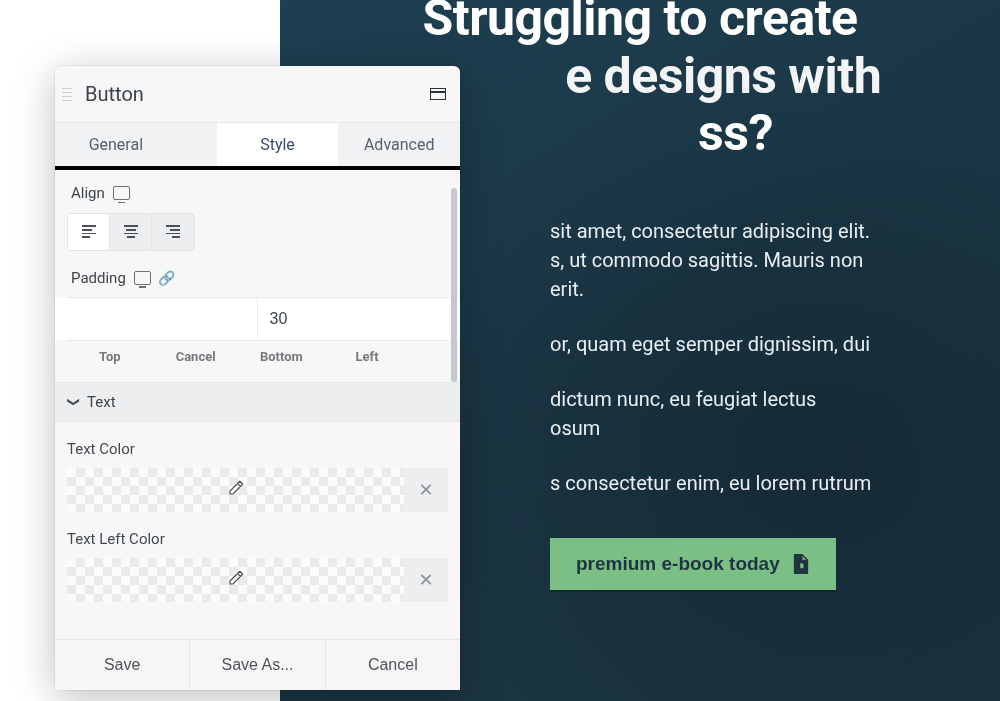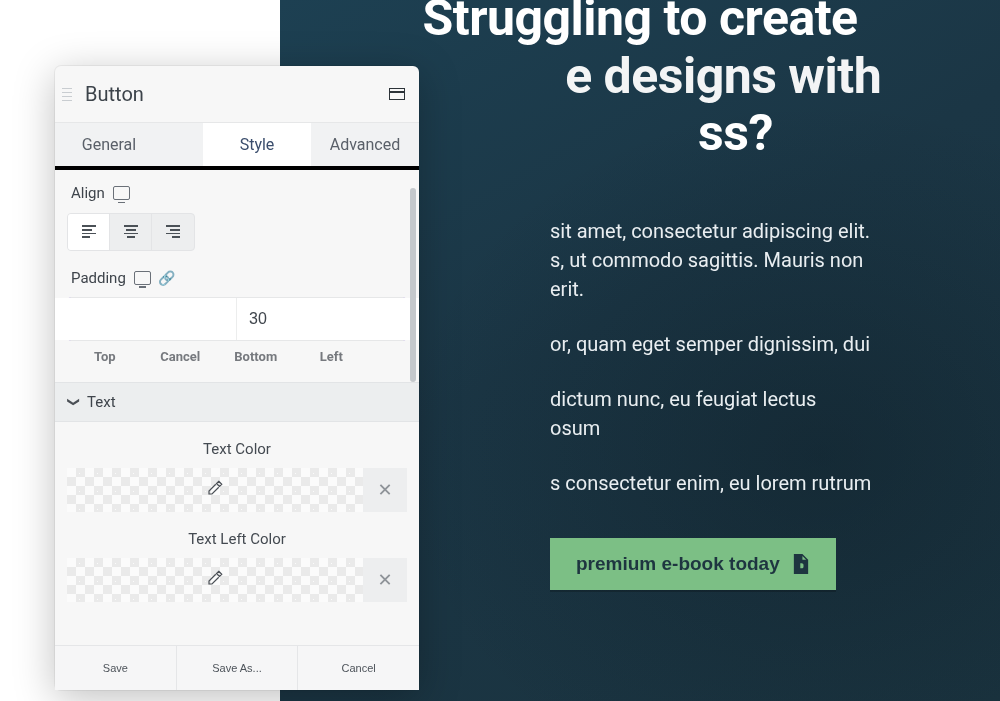--- a/index.html
+++ b/index.html
@@ -29,21 +29,21 @@
   display: inline-flex; align-items: center; gap: 12px;
   background: #7cbf85; color: #1e3540; font-weight: 600; font-size: 19px;
   padding: 15px 26px; border: none; cursor: pointer;
   box-shadow: 0 2px 0 rgba(0,0,0,0.2); margin-top: 14px;
 }
 .ctabtn .pdf { width: 18px; height: 20px; }
 
 .whitebar { position:absolute; left:0; top:0; width:280px; height:60px; background:#fff; }
 
 .panel {
-  position: absolute; left: 55px; top: 66px; width: 364px; height: 624px;
+  position: absolute; left: 55px; top: 66px; width: 405px; height: 624px;
   background: #f7f7f7; border-radius: 6px; box-shadow: 0 8px 40px rgba(0,0,0,0.25), 0 0 0 1px rgba(0,0,0,0.05);
   display: flex; flex-direction: column;
 }
 .phdr { display:flex; align-items:center; height:56px; padding:0 14px 0 2px; }
 .drag { width:20px; display:flex; flex-direction:column; gap:3px; align-items:center; }
 .drag span { width:10px; height:1px; background:#c9cdd1; }
 .ptitle { font-size:20px; color:#3c434a; margin-left:8px; flex:1; }
 .winicon { width:16px; height:12px; border:1.5px solid #2c3338; position:relative; }
 .winicon::before { content:""; position:absolute; left:0; right:0; top:2px; height:1.5px; background:#2c3338; }
 
@@ -73,33 +73,33 @@
 .padrow { display:flex; border:1px solid #e6e7e8; border-radius:4px; background:#8b5cf6; height:44px;justify-content:center; }
 .padin { flex:1; border:none; border-right:1px solid #eceded; padding:0 12px; font-size:16px; color:#3f454c; outline:none; }
 .padlabels { display:flex; margin-top:8px; }
 .padlabels span { flex:1; text-align:center; font-size:13px; color:#76797e; font-weight:700; }
 .padlabels span:last-child{width:38px;flex:0 0 38px}
 
 .acc { margin:0 -12px; }
 .acchdr { background:#eceeef; border-top:1px solid #e2e4e6; border-bottom:1px solid #e2e4e6; padding:10px 14px; display:flex; align-items:center; gap:8px; cursor:pointer; }
 .chev { transform:rotate(90deg); font-size:12px; color:#4b5056; display:inline-block; }
 .acctitle { font-size:15px; color:#3e444b; }
-.accbody { padding:18px 12px 6px 12px;text-align:center; }
+.accbody { padding:18px 12px 6px 12px; }
 .fieldlbl { font-size:15px; color:#444a51; margin-bottom:10px; }
 .colorbox { display:flex; height:44px; margin-bottom:18px; }
 .swatch {
   flex:1; display:flex; align-items:center; justify-content:center; cursor:pointer;
   background-image: linear-gradient(45deg,#eaeaea 25%,transparent 25%),linear-gradient(-45deg,#eaeaea 25%,transparent 25%),linear-gradient(45deg,transparent 75%,#eaeaea 75%),linear-gradient(-45deg,transparent 75%,#eaeaea 75%);
   background-size:18px 18px; background-position:0 0,0 9px,9px -9px,-9px 0; background-color:#fbfbfb;
 }
 .clearbtn { width:44px; background:#edeeef; display:flex; align-items:center; justify-content:center; color:#8e9398; cursor:pointer; font-size:18px; }
 .drop svg { width:18px; height:18px; }
 
 .footer { display:flex; border-top:1px solid #e5e6e8; background:#f6f6f7; }
-.fbtn { flex:1; padding:16px 0; border:none; background:transparent; font-size:11px; color:#4e545b; cursor:pointer; border-right:1px solid #e5e6e8; }
+.fbtn { flex:1; padding:16px 0; border:none; background:transparent; font-size:16px; color:#4e545b; cursor:pointer; border-right:1px solid #e5e6e8; }
 .fbtn:last-child{border-right:none}
 </style>
 </head>
 <body>
 
 <div class="whitebar"></div>
 
 <div class="canvas">
   <div class="hero">
     <h2>

